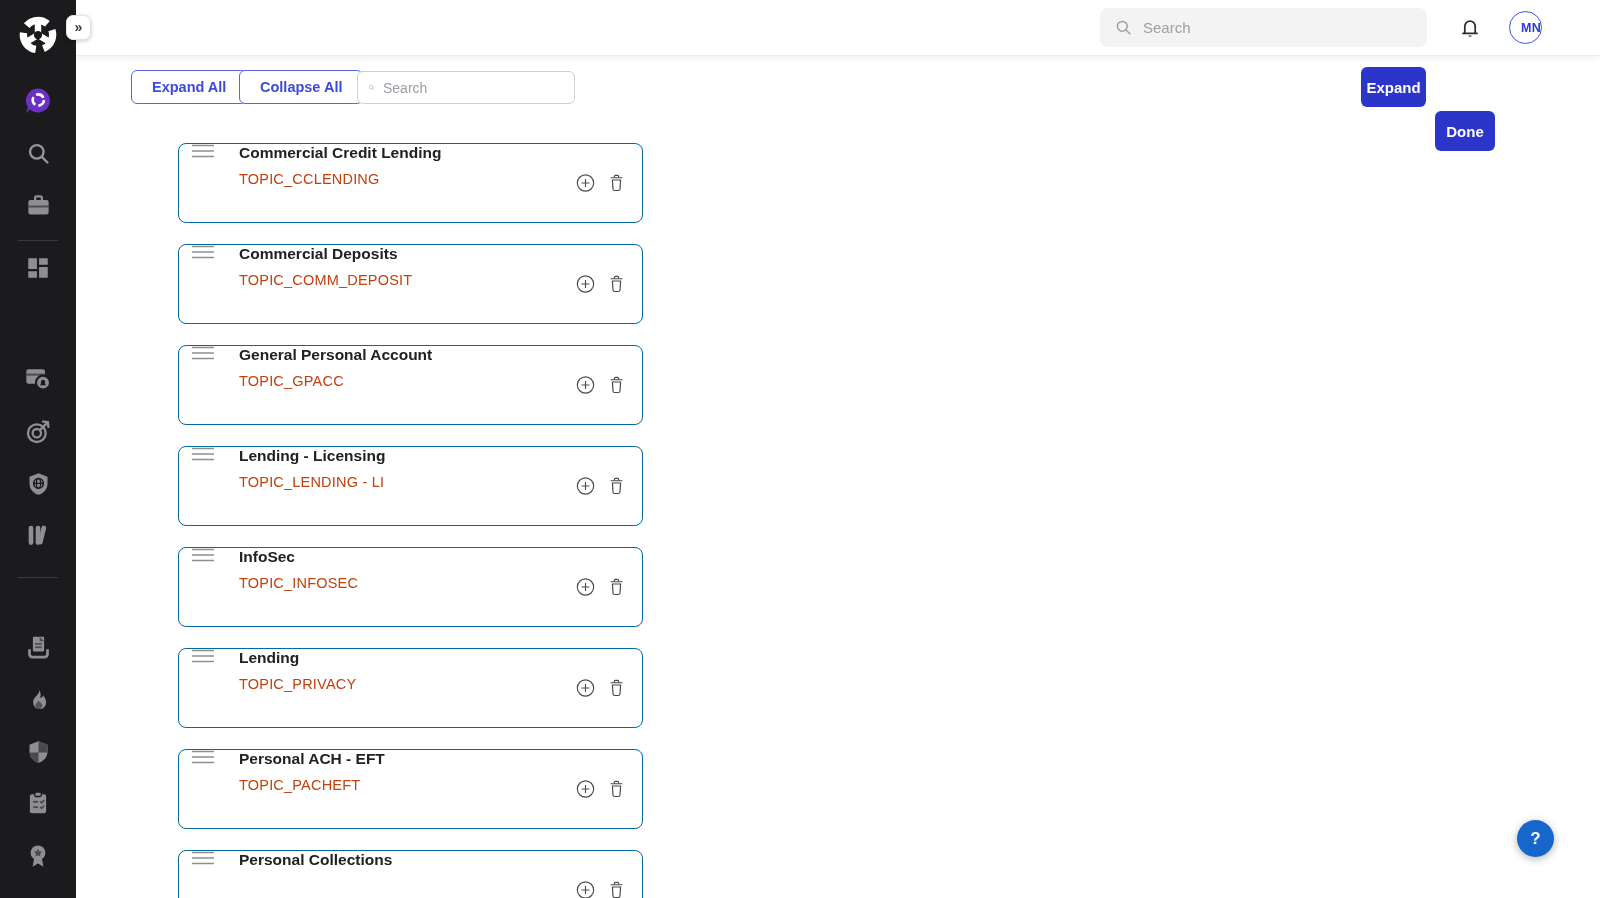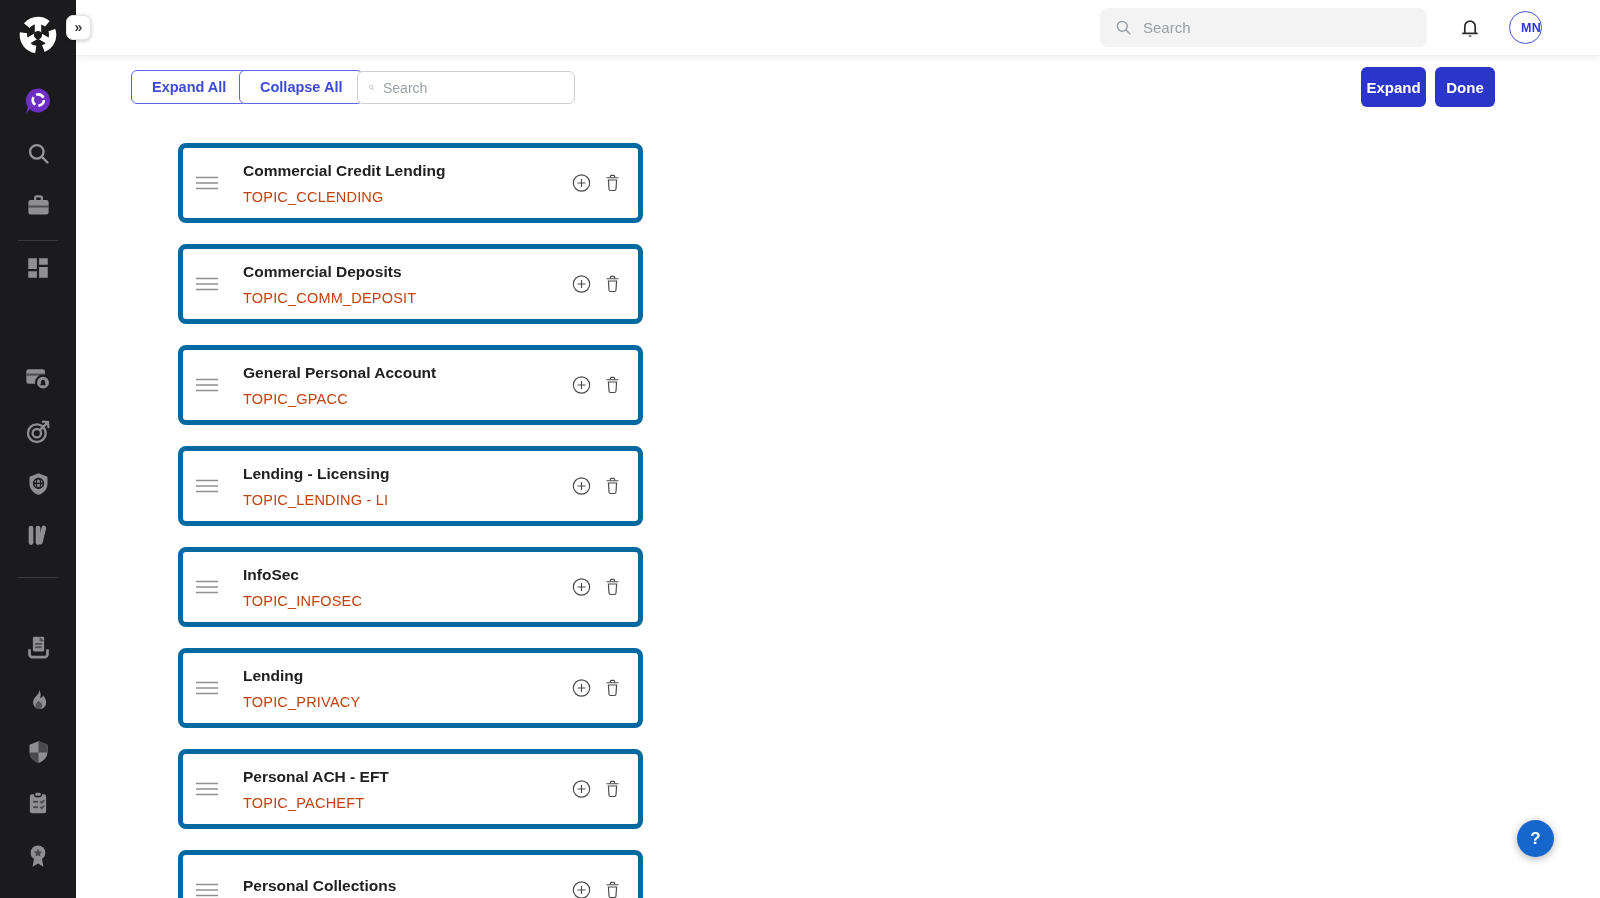--- a/index.html
+++ b/index.html
@@ -77,28 +77,28 @@
     font-family:"Liberation Sans", sans-serif; font-size:14px; color:#3c4043;
   }
   .toolbar-search input::placeholder { color:#9aa0a6; }
   .btn-solid {
     position:absolute; top:11px; height:40px;
     background:#2b35c9; border:none; border-radius:6px; color:#fff;
     font-family:"Liberation Sans", sans-serif; font-size:15px; font-weight:bold;
     cursor:pointer;
   }
   .btn-reset { right:174px; width:65px; }
-  .btn-done  { right:105px; width:60px; }
+  .btn-done  { right:105px; width:60px;margin-top:44px; }
 
   
   .cards { position:absolute; left:102px; top:87px; width:465px; }
   .card {
     height:80px; margin-bottom:21px; background:#fff;
-    border:5px solid #0369a1; border-radius:8px;
-    display:flex; align-items:center; position:relative;
+    border:1px solid #0369a1; border-radius:8px;
+    display:flex; position:relative;
   }
   .drag-handle { margin-left:13px; cursor:grab; display:flex; }
   .card-text { margin-left:25px; }
   .card-title { font-size:15.5px; font-weight:bold; color:#212121; }
   .card-code  { font-size:14.5px; color:#c2410c; margin-top:9px; letter-spacing:.2px; }
   .card-actions {
     position:absolute; right:17px; top:50%; transform:translateY(-50%);
     display:flex; align-items:center; gap:13px;
   }
   .icon-btn { cursor:pointer; display:flex; }

